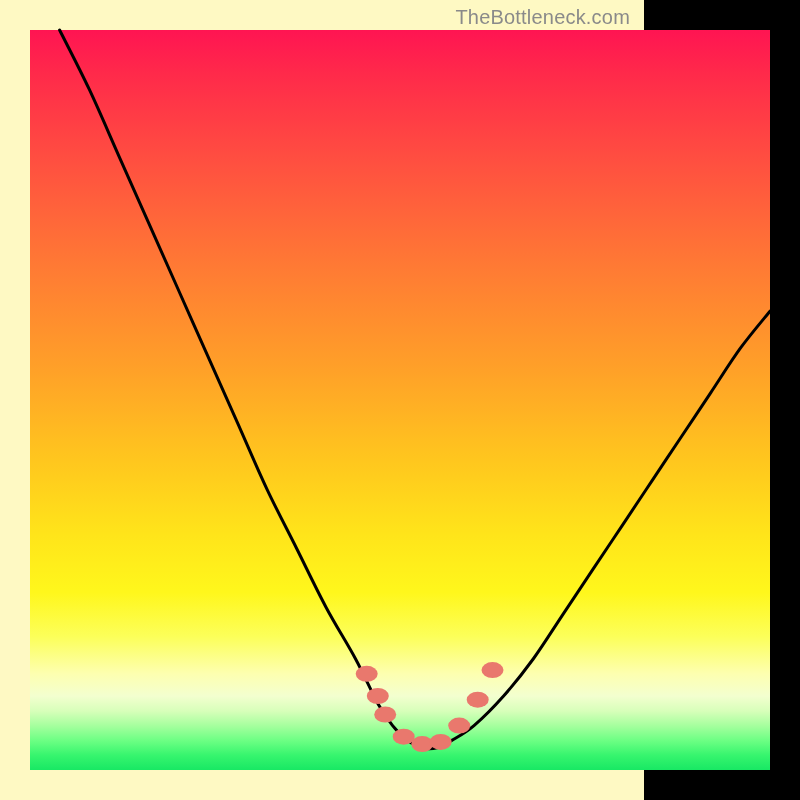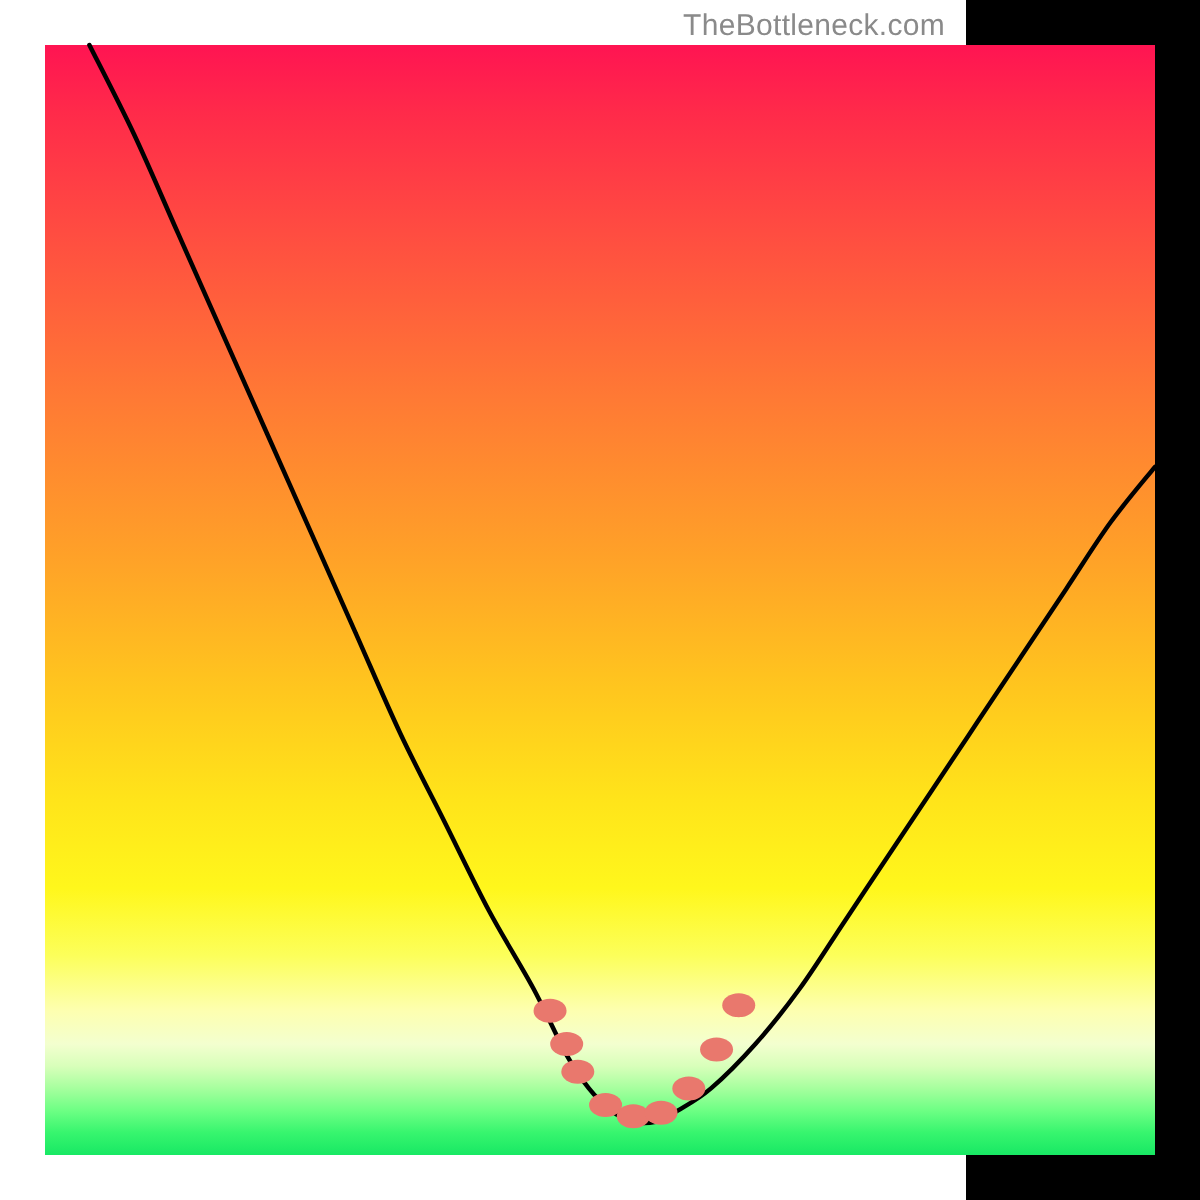--- a/index.html
+++ b/index.html
@@ -10,21 +10,21 @@
     background: #000;
     overflow: hidden;
     font-family: Arial, Helvetica, sans-serif;
   }
   .frame {
     position: absolute;
     top: 0;
     left: 0;
     width: 644px;
     height: 800px;
-    background: #ffffff;
+    background: #fef9c3;
   }
   .plot {
     position: absolute;
     top: 30px;
     left: 30px;
     width: 740px;
     height: 740px;
     
     background: linear-gradient(
       to bottom,

